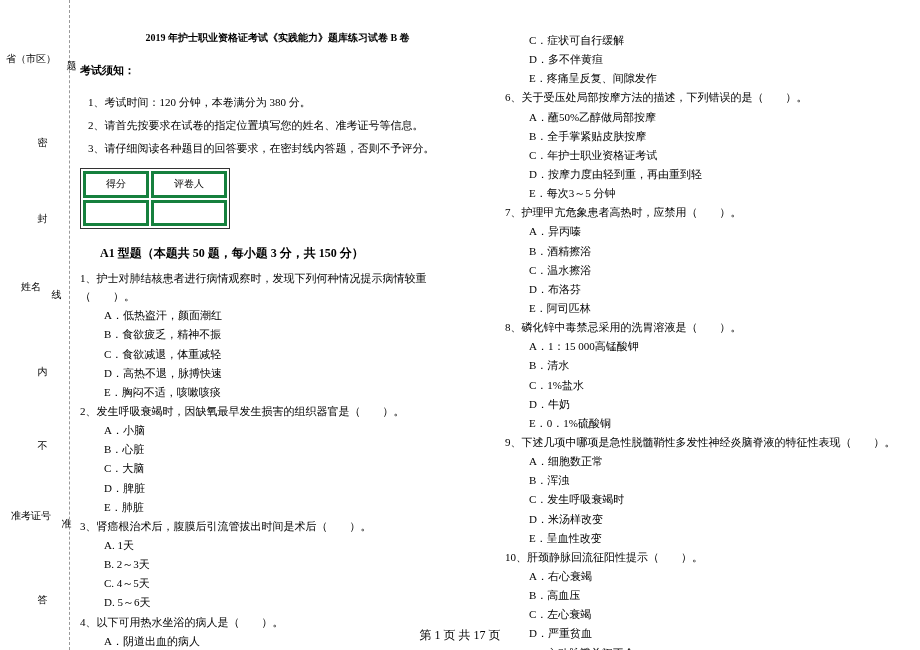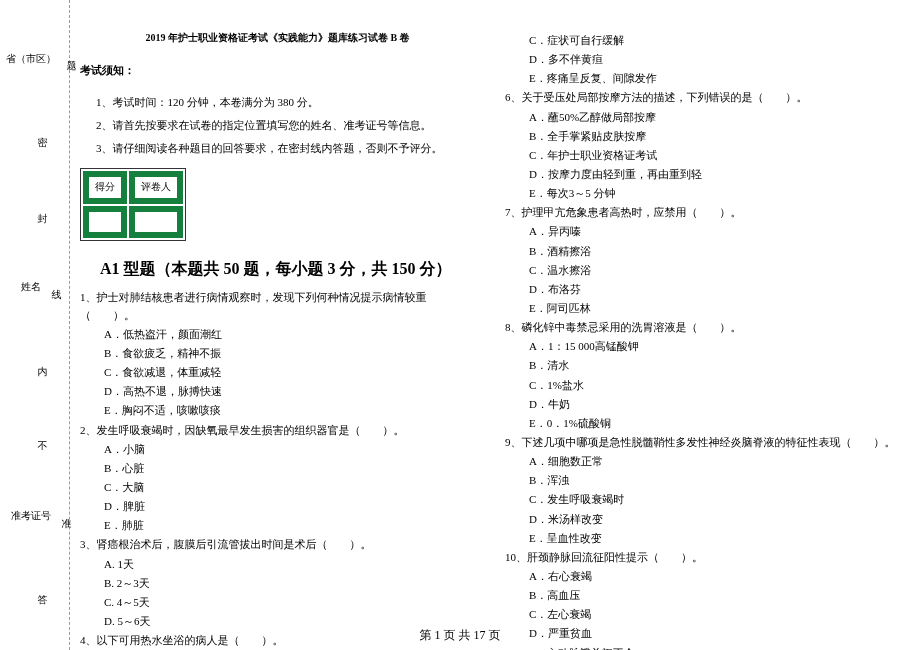--- a/index.html
+++ b/index.html
@@ -63,37 +63,37 @@
       text-align: center;
       font-size: 10px;
       font-weight: bold;
       margin-bottom: 12px;
     }
     .section-head {
       font-weight: bold;
       margin: 14px 0;
     }
     .instruction {
-      margin: 5px 16px;
+      margin: 5px 8px;
     }
     .score-box {
       display: inline-block;
       border: 1px solid #333;
       margin: 6px 0;
     }
     .score-box td {
-      border: 6px solid #15803d;
-      padding: 2px 6px;
+      border: 3px solid #15803d;
+      padding: 2px 20px;
       font-size: 10px;
     }
     .question-type {
       text-align: center;
       font-weight: bold;
       margin: 4px 0;
-      font-size: 16px;
+      font-size: 12px;
     }
     .q {
       margin: 1px 0;
     }
     .opt {
       padding-left: 24px;
     }
     .footer {
       position: absolute;
       bottom: 6px;

